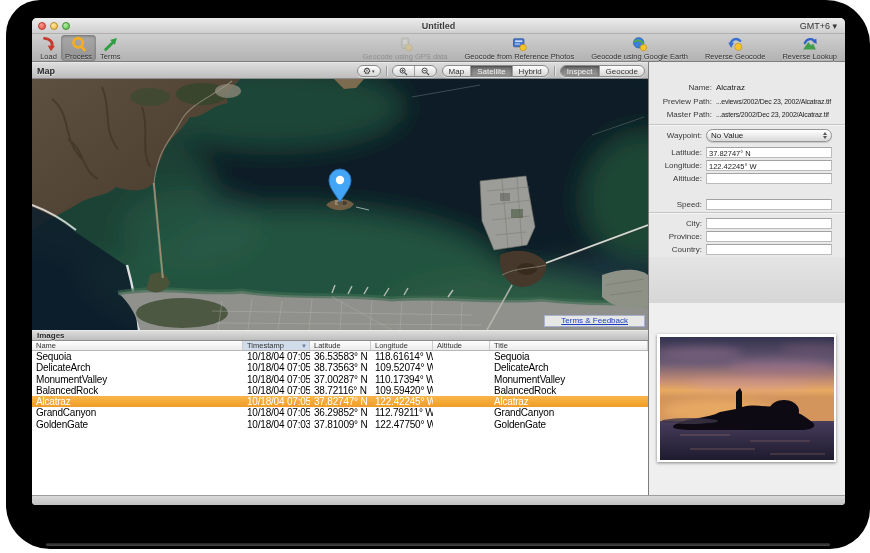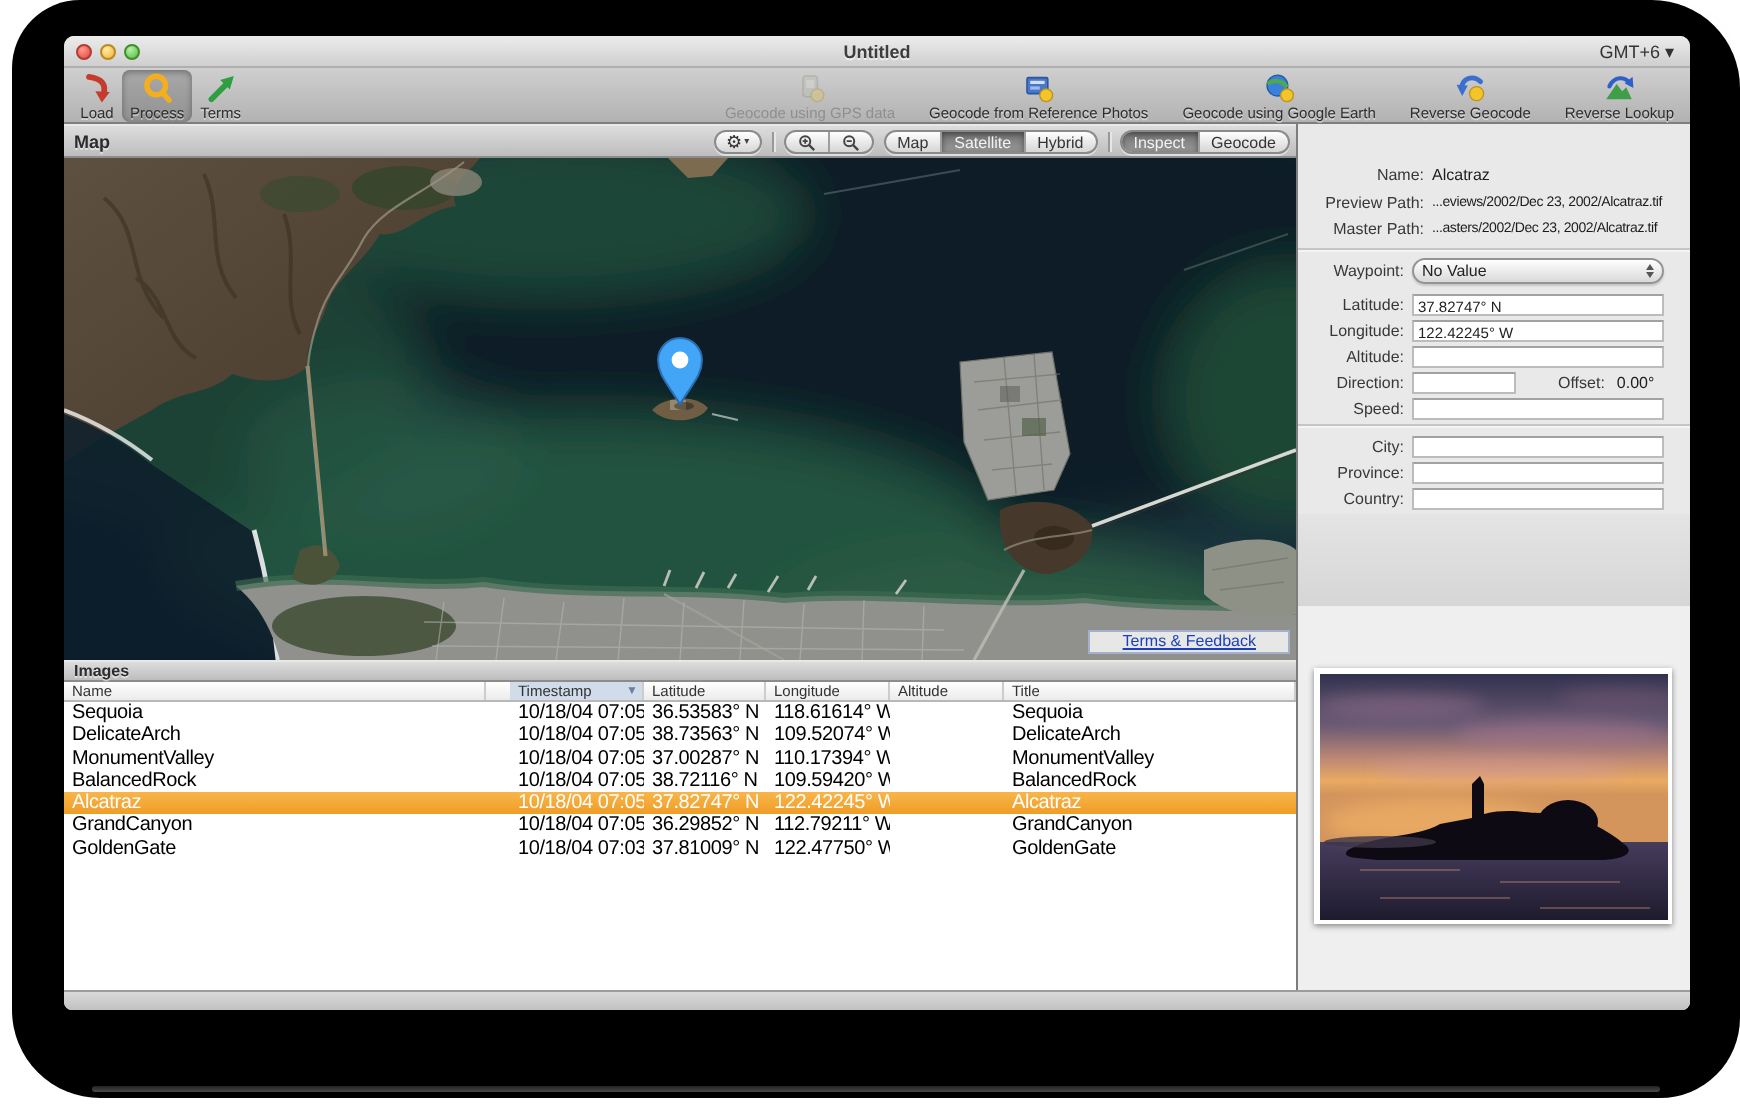--- a/index.html
+++ b/index.html
@@ -83,21 +83,21 @@
     background:linear-gradient(#ffffff,#ebebeb); border-bottom:1px solid #b8b8b8; }
   .th { font-size:7.5px; color:#333; line-height:9px; padding-left:4px; border-right:1px solid #cccccc;
     white-space:nowrap; overflow:hidden; position:relative; }
   .th.sorted { background:#d0dcea; }
   .sortmark { position:absolute; right:2px; top:1px; font-size:6px; color:#6d7f9a; }
   .tbody { position:absolute; left:0; top:289px; width:100%; height:80px; background:#fff; }
   .trow { display:flex; height:11.3px; }
   .td { font-size:10px; color:#000; line-height:11.3px; padding-left:4px; white-space:nowrap; overflow:hidden; letter-spacing:-0.2px; }
   .trow.sel { background:linear-gradient(#f9b54a,#ef9d26); }
   .trow.sel .td { color:#fff; }
-  .c-name{width:211px;} .c-ts{width:67px;margin-left:12px;} .c-lat{width:61px;} .c-lon{width:62px;} .c-alt{width:57px;} .c-title{flex:1;}
+  .c-name{width:211px;} .c-ts{width:67px;} .c-lat{width:61px;} .c-lon{width:62px;} .c-alt{width:57px;} .c-title{flex:1;}
   .tfill { position:absolute; left:0; top:369.3px; width:100%; bottom:0; background:#fff; }
 
   
   .inspector { width:197px; position:relative; border-left:1px solid #7d7d7d; background:#e9e9e9; }
   .insp-hd { position:absolute; left:0; top:0; width:100%; height:17px; }
   .insp-hd .capsule { position:absolute; right:4px; top:3px; height:11px; border-radius:6px; }
   .insp-hd .seg { padding:0 5px; }
   .i-glyph { font-family:"Liberation Serif",serif; font-style:italic; font-size:8px; }
   .insp-body { position:absolute; left:0; top:17px; width:100%; bottom:0; overflow:hidden; }
   .irow { position:absolute; left:0; width:100%; height:12px; display:flex; align-items:center; }
@@ -487,26 +487,20 @@
           <span class="ilabel w53">Latitude:</span>
           <div class="field">37.82747° N</div>
         </div>
         <div class="irow" style="top:80px">
           <span class="ilabel w53">Longitude:</span>
           <div class="field">122.42245° W</div>
         </div>
         <div class="irow" style="top:93px">
           <span class="ilabel w53">Altitude:</span>
           <div class="field"></div>
-        </div>
-        <div class="irow" style="top:106px">
-          <span class="ilabel w53">Direction:</span>
-          <div class="field small"></div>
-          <span class="offlbl">Offset:</span>
-          <span class="offval">0.00°</span>
         </div>
         <div class="irow" style="top:119px">
           <span class="ilabel w53">Speed:</span>
           <div class="field"></div>
         </div>
         <div class="isep" style="top:133px"></div>
 
         <div class="irow" style="top:138px">
           <span class="ilabel w53">City:</span>
           <div class="field"></div>

